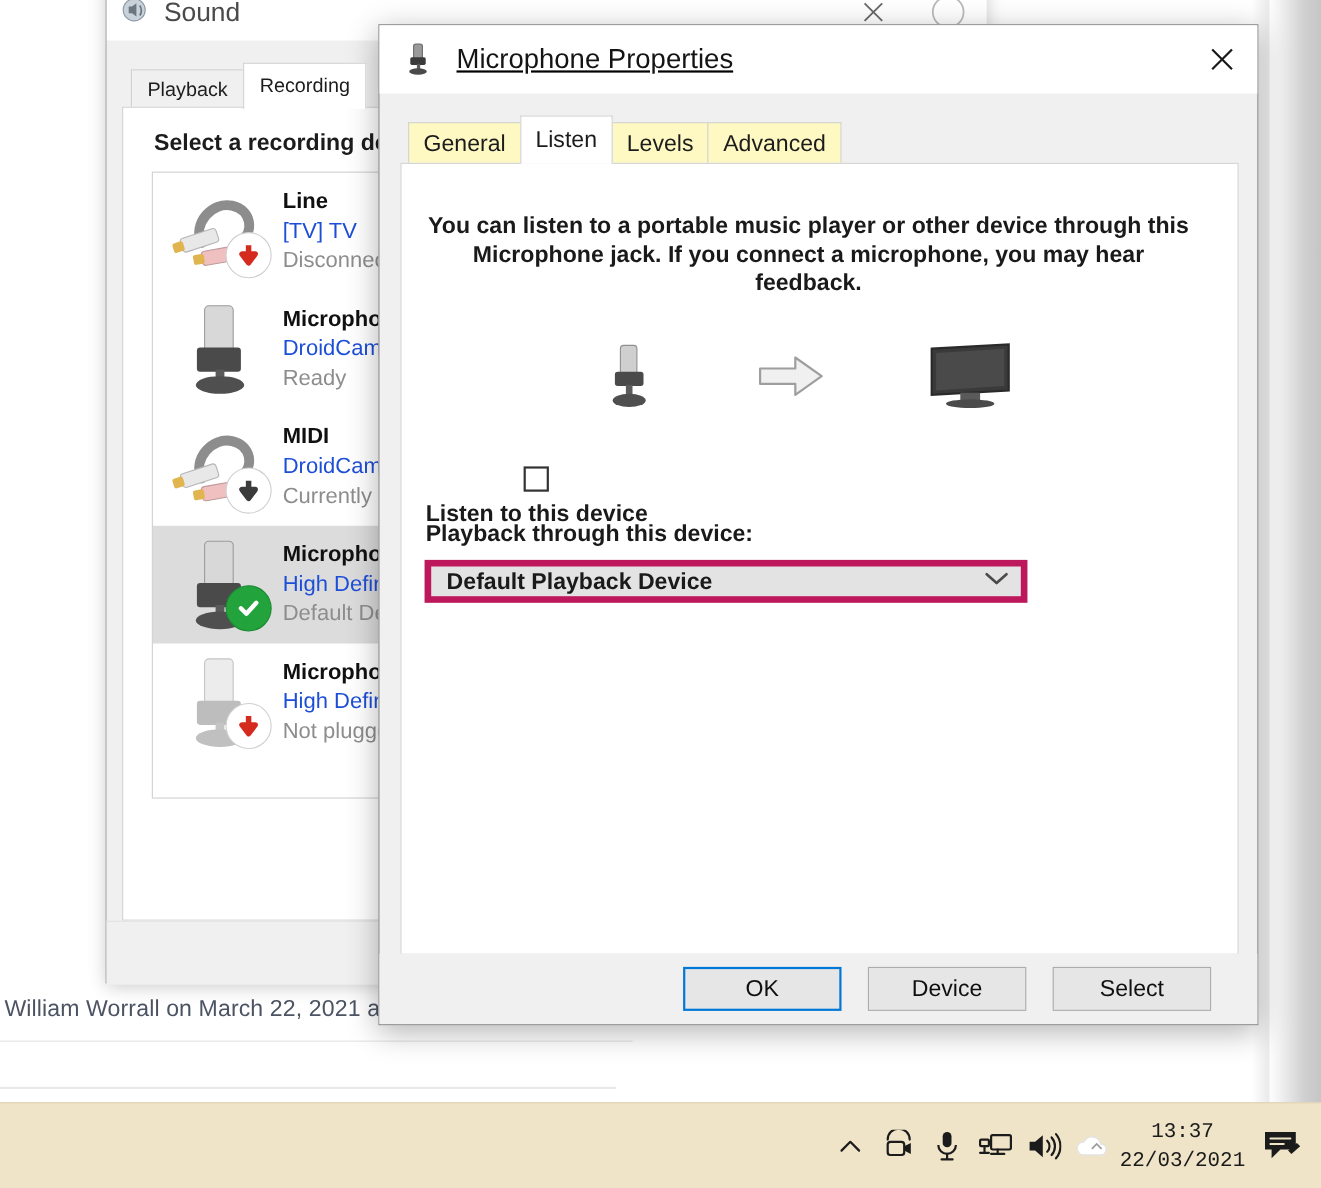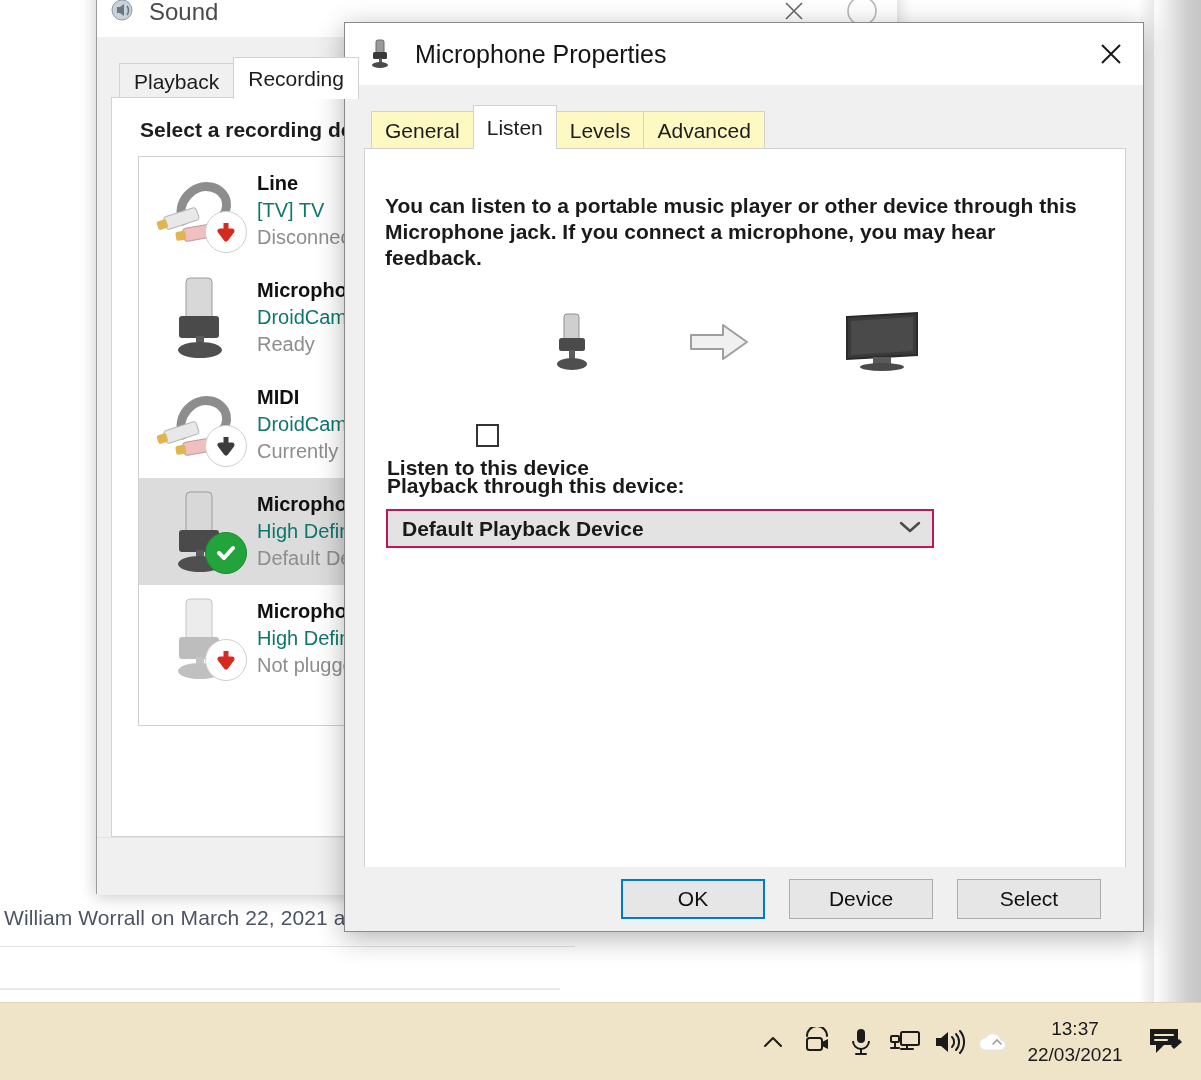--- a/index.html
+++ b/index.html
@@ -45,20 +45,21 @@
     left: 0; top: 988px; width: 560px; height: 2px;
     background: #e8e8e8;
   }
 
   
   .taskbar {
     position: absolute;
     left: 0; bottom: 0; width: 1201px; height: 78px;
     background: #efe3c8;
     border-top: 1px solid #ded2b7;
+    font-family: Liberation Mono, monospace;
   }
   .tray {
     position: absolute; right: 0; top: 0; height: 78px;
     display: flex; align-items: center;
     gap: 0px;
     padding-right: 8px;
   }
   .tray-icon {
     width: 44px; height: 78px;
     display: flex; align-items: center; justify-content: center;
@@ -114,21 +115,21 @@
     background: #f0f0f0;
   }
   .tabstrip {
     position: absolute; left: 22px; top: 22px;
     display: flex; align-items: flex-end; height: 40px;
   }
   .tab {
     height: 36px;
     padding: 12px 14px;
     display: flex; align-items: center;
-    font-size: 21px; color: #1c1c1c;
+    font-size: 18px; color: #1c1c1c;
     background: #f0f0f0;
     border: 1px solid #d2d2d2;
     border-bottom: none;
     margin-right: -1px;
   }
   .tab.active {
     background: #ffffff;
     height: 42px;
     border-color: #d2d2d2;
     z-index: 2;
@@ -157,21 +158,21 @@
     display: flex; align-items: center;
     padding-left: 14px;
   }
   .devrow.selected { background: #dcdcdc; }
   .devicon { width: 100px; height: 96px; position: relative; flex: 0 0 100px; }
   .devtext {
     display: flex; flex-direction: column; 
     margin-left: 4px;
   }
   .devname { font-size: 20px; font-weight: bold; color: #101010; line-height: 27px; white-space: nowrap; }
-  .devsub  { font-size: 20px; color: #0f766e; line-height: 27px; white-space: nowrap; }
+  .devsub  { font-size: 20px; color: #1d4ed8; line-height: 27px; white-space: nowrap; }
   .devstat { font-size: 20px; color: #8d8d8d; line-height: 27px; white-space: nowrap; }
   .configure-btn {
     position: absolute; left: 138px; top: 755px;
     width: 146px; height: 40px;
     background: #e6e6e6;
     border: 1px solid #adadad;
     font-size: 20px; color: #101010;
     display: flex; align-items: center; justify-content: center;
   }
   .sound-footer {
@@ -187,21 +188,21 @@
     left: 344px; top: 22px;
     width: 800px; height: 910px;
     background: #f0f0f0;
     border: 1px solid #8a8a8a;
     box-shadow: 0 6px 26px rgba(0,0,0,.30);
   }
   .mic-title {
     position: absolute; left: 0; top: 0;
     width: 798px; height: 62px;
     background: #ffffff;
-    display: flex; align-items: center;
+    display: flex; align-items: center; text-decoration: underline;
   }
   .mic-title-icon { margin-left: 22px; width: 26px; height: 30px; display:flex; align-items:center; justify-content:center;}
   .mic-title-text {
     margin-left: 22px;
     font-size: 25px; color: #141414;
   }
   .mic-close {
     position: absolute; right: 0; top: 0;
     width: 64px; height: 62px;
     display: flex; align-items: center; justify-content: center;
@@ -227,20 +228,21 @@
     position: absolute; left: 19px; top: 125px;
     width: 762px; height: 720px;
     background: #ffffff;
     border: 1px solid #d2d2d2;
   }
   .mic-desc {
     position: absolute; left: 20px; top: 44px;
     width: 700px;
     font-size: 21px; font-weight: bold; color: #1a1a1a;
     line-height: 26px;
+    text-align: center;
   }
   .flowpic {
     position: absolute; left: 20px; top: 150px;
     width: 700px; height: 90px;
     display: flex; align-items: center; justify-content: center;
     gap: 92px;
   }
   .listen-check {
     position: absolute; left: 22px; top: 275px;
     display: flex; align-items: center; gap: 9px; flex-direction: column;
@@ -251,21 +253,21 @@
   }
   .cb-label { font-size: 21px; font-weight: bold; color: #1a1a1a; }
   .pb-label {
     position: absolute; left: 22px; top: 325px;
     font-size: 21px; font-weight: bold; color: #1a1a1a;
   }
   .combo {
     position: absolute; left: 21px; top: 360px;
     width: 548px; height: 39px;
     background: #e3e3e3;
-    border: 2px solid #be185d;
+    border: 6px solid #be185d;
     display: flex; align-items: center;
     padding: 0 10px 0 14px;
     justify-content: space-between;
   }
   .combo-val { font-size: 21px; font-weight: bold; color: #1a1a1a; }
   .group {
     position: absolute; left: 21px; top: 418px;
     width: 718px; height: 124px;
     border: 1px solid #d5d5d5;
   }

